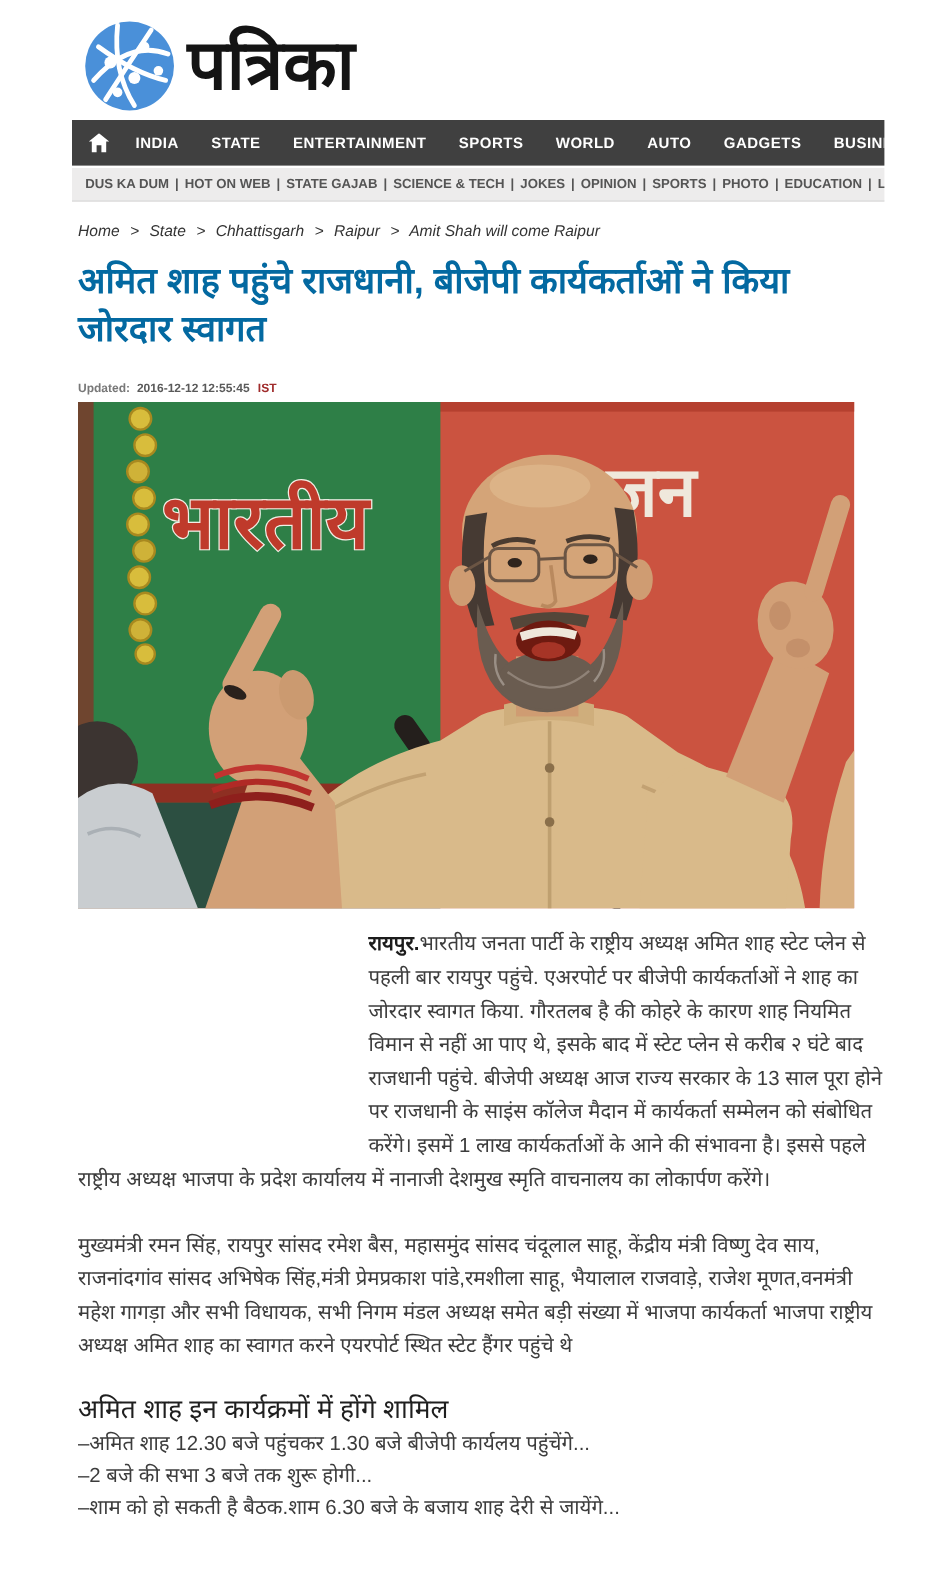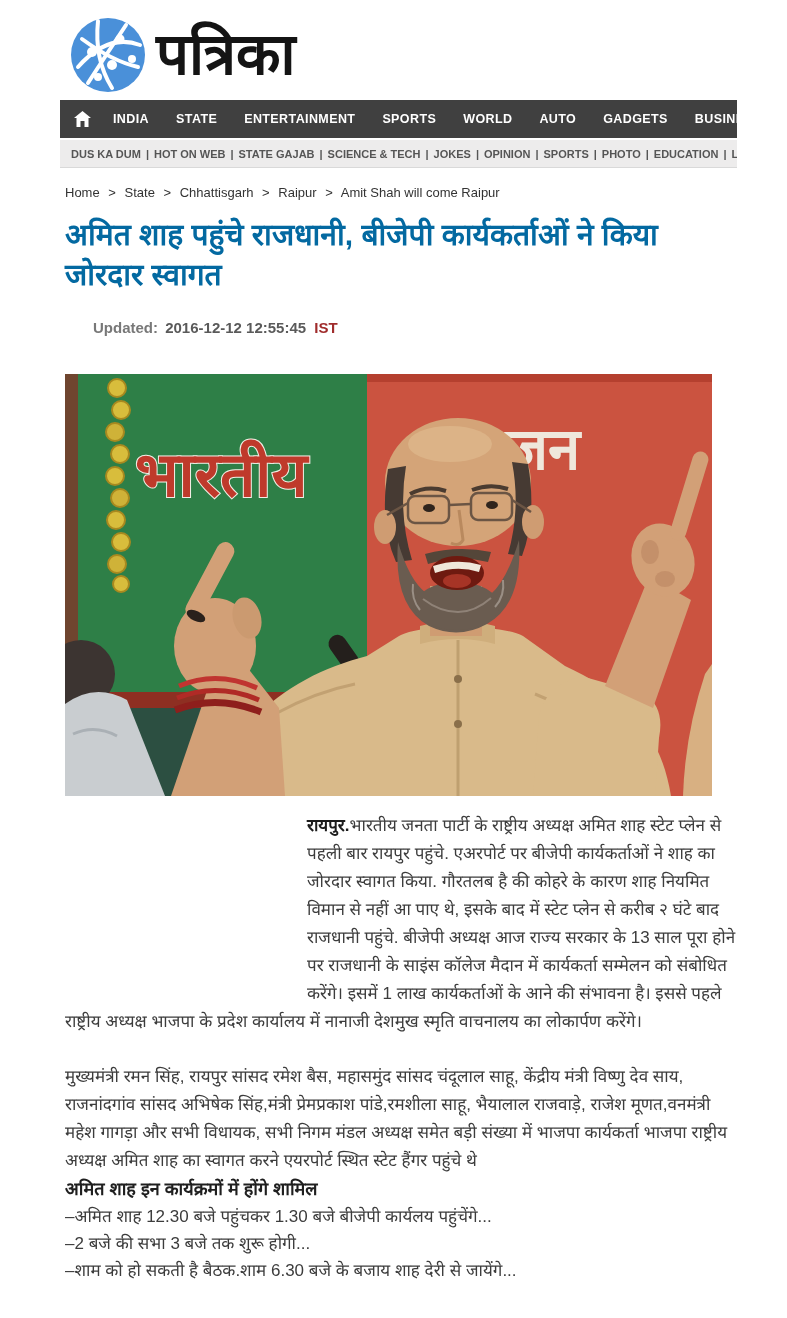--- a/index.html
+++ b/index.html
@@ -35,44 +35,44 @@
   
   .subnav {
     margin-top:2px; height:28px; background:#edecec; border-bottom:1px solid #d9d9d9;
     display:flex; align-items:center; padding:0 6px;
     font-size:11px; font-weight:700; color:#555; white-space:nowrap; overflow:hidden;
   }
   .subnav-item { cursor:pointer; padding:0 5px; }
   .subnav-sep { color:#555; }
 
   
-  .breadcrumb { margin-top:17px; padding-left:5px; font-size:13px; color:#333; }
+  .breadcrumb { margin-top:17px; padding-left:5px; font-size:13px; color:#333;font-style:italic; }
   .crumb { cursor:pointer; }
   .crumb-sep { margin:0 5px; color:#333; }
 
   
   .article-title {
     margin-top:15px; padding-left:5px; max-width:660px;
     font-size:30px; line-height:40px; font-weight:700; color:#0369a1;
   }
-  .updated { margin-top:24px; padding-left:5px; font-size:15px; font-weight:700;margin-left:28px; }
+  .updated { margin-top:24px; padding-left:5px; font-size:10px; font-weight:700; }
   .updated-label { color:#787878; }
   .updated-datetime { color:#5a5a5a; margin-left:3px; }
   .updated-zone { color:#a02c2c; margin-left:4px; }
 
   
-  .photo-wrap { margin-top:38px; padding-left:5px; }
+  .photo-wrap { margin-top:5px; padding-left:5px; }
   .photo-svg { display:block; }
 
   
   .article-body { margin-top:16px; padding-left:5px; font-size:17px; line-height:28px; color:#3c3c3c; }
   .para1 .ad-spacer { float:left; width:242px; height:186px; }
   .lead-word { font-weight:700; color:#1c1c1c; }
   .para2 { margin-top:27px; }
-  .schedule-heading { font-size:18px; font-weight:700; color:#1f1f1f; line-height:28px; }
+  .schedule-heading { margin-top:25px; font-size:22px; font-weight:400; color:#1f1f1f; line-height:28px; }
   .schedule-line { line-height:27px; }
 </style>
 </head>
 <body>
 
 <div class="page">
   <div class="content">
 
     <div class="masthead">
       <svg class="globe" viewBox="0 0 80 80">

